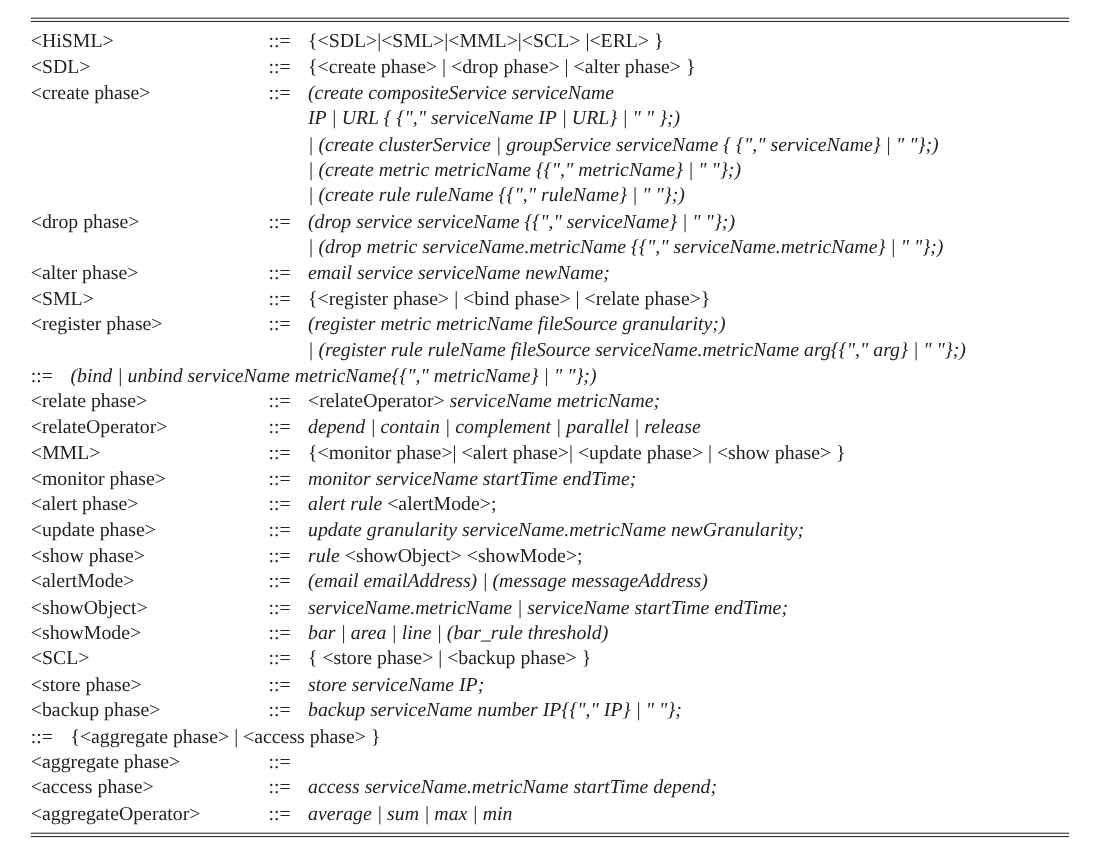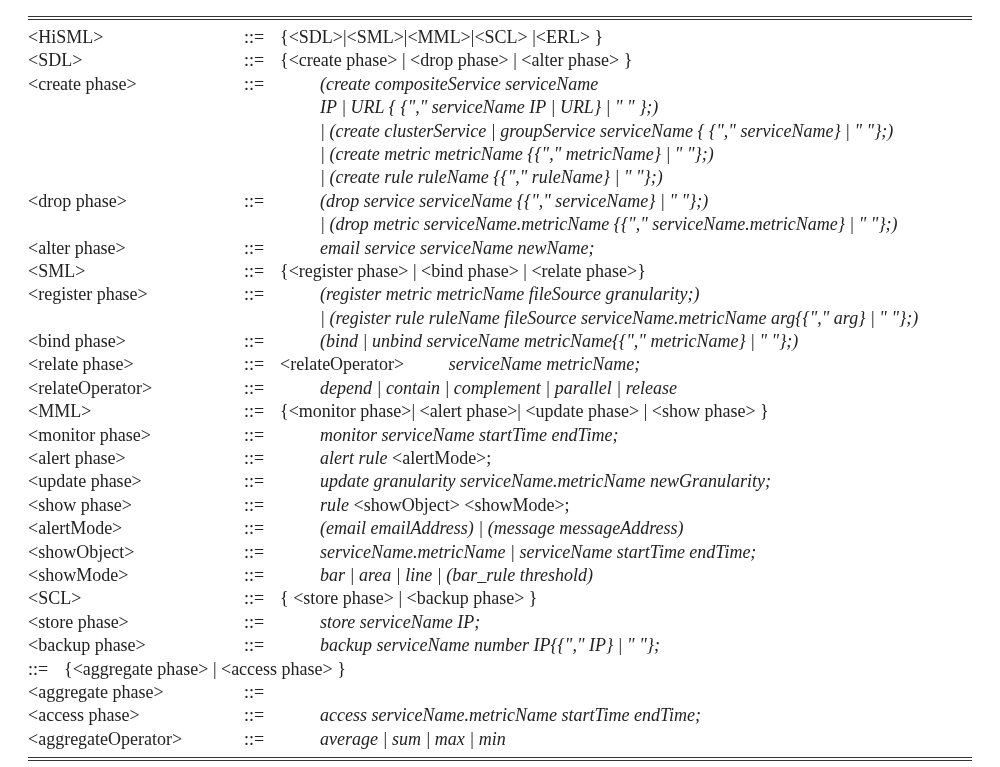--- a/index.html
+++ b/index.html
@@ -33,21 +33,21 @@
     padding-right: 6px;
   }
   .op {
     flex: 0 0 36px;
     text-align: left;
     white-space: nowrap;
   }
   .rhs {
     flex: 1 1 auto;
   }
-  .it { font-style: italic; margin-left: 40px; }
+  .it { font-style: italic; }
   .rm { font-style: normal; font-family: Liberation Serif, serif; }
 </style>
 </head>
 <body>
 
 <div class="grammar" id="grammar-root">
     <div class="row">
       <div class="lhs">&lt;HiSML&gt;</div>
       <div class="op">::=</div>
       <div class="rhs"><span class="rm">{&lt;SDL&gt;|&lt;SML&gt;|&lt;MML&gt;|&lt;SCL&gt; |&lt;ERL&gt; }</span></div>
@@ -106,21 +106,20 @@
       <div class="lhs">&lt;register phase&gt;</div>
       <div class="op">::=</div>
       <div class="rhs"><span class="it">(register metric metricName fileSource granularity;)</span></div>
     </div>
     <div class="row">
       <div class="lhs"></div>
       <div class="op"></div>
       <div class="rhs"><span class="it">| (register rule ruleName fileSource serviceName.metricName arg{{"," arg} | " "};)</span></div>
     </div>
     <div class="row">
-      <div class="lhs">&lt;bind phase&gt;</div>
       <div class="op">::=</div>
       <div class="rhs"><span class="it">(bind | unbind serviceName metricName{{"," metricName} | " "};)</span></div>
     </div>
     <div class="row">
       <div class="lhs">&lt;relate phase&gt;</div>
       <div class="op">::=</div>
       <div class="rhs"><span class="rm">&lt;relateOperator&gt; </span><span class="it">serviceName metricName;</span></div>
     </div>
     <div class="row">
       <div class="lhs">&lt;relateOperator&gt;</div>
@@ -186,20 +185,20 @@
       <div class="op">::=</div>
       <div class="rhs"><span class="rm">{&lt;aggregate phase&gt; | &lt;access phase&gt; }</span></div>
     </div>
     <div class="row">
       <div class="lhs">&lt;aggregate phase&gt;</div>
       <div class="op">::=</div>
     </div>
     <div class="row">
       <div class="lhs">&lt;access phase&gt;</div>
       <div class="op">::=</div>
-      <div class="rhs"><span class="it">access serviceName.metricName startTime endTime;</span></div>
+      <div class="rhs"><span class="it">access serviceName.metricName startTime depend;</span></div>
     </div>
     <div class="row">
       <div class="lhs">&lt;aggregateOperator&gt;</div>
       <div class="op">::=</div>
       <div class="rhs"><span class="it">average | sum | max | min</span></div>
     </div>
   </div>
 
 </body></html>

